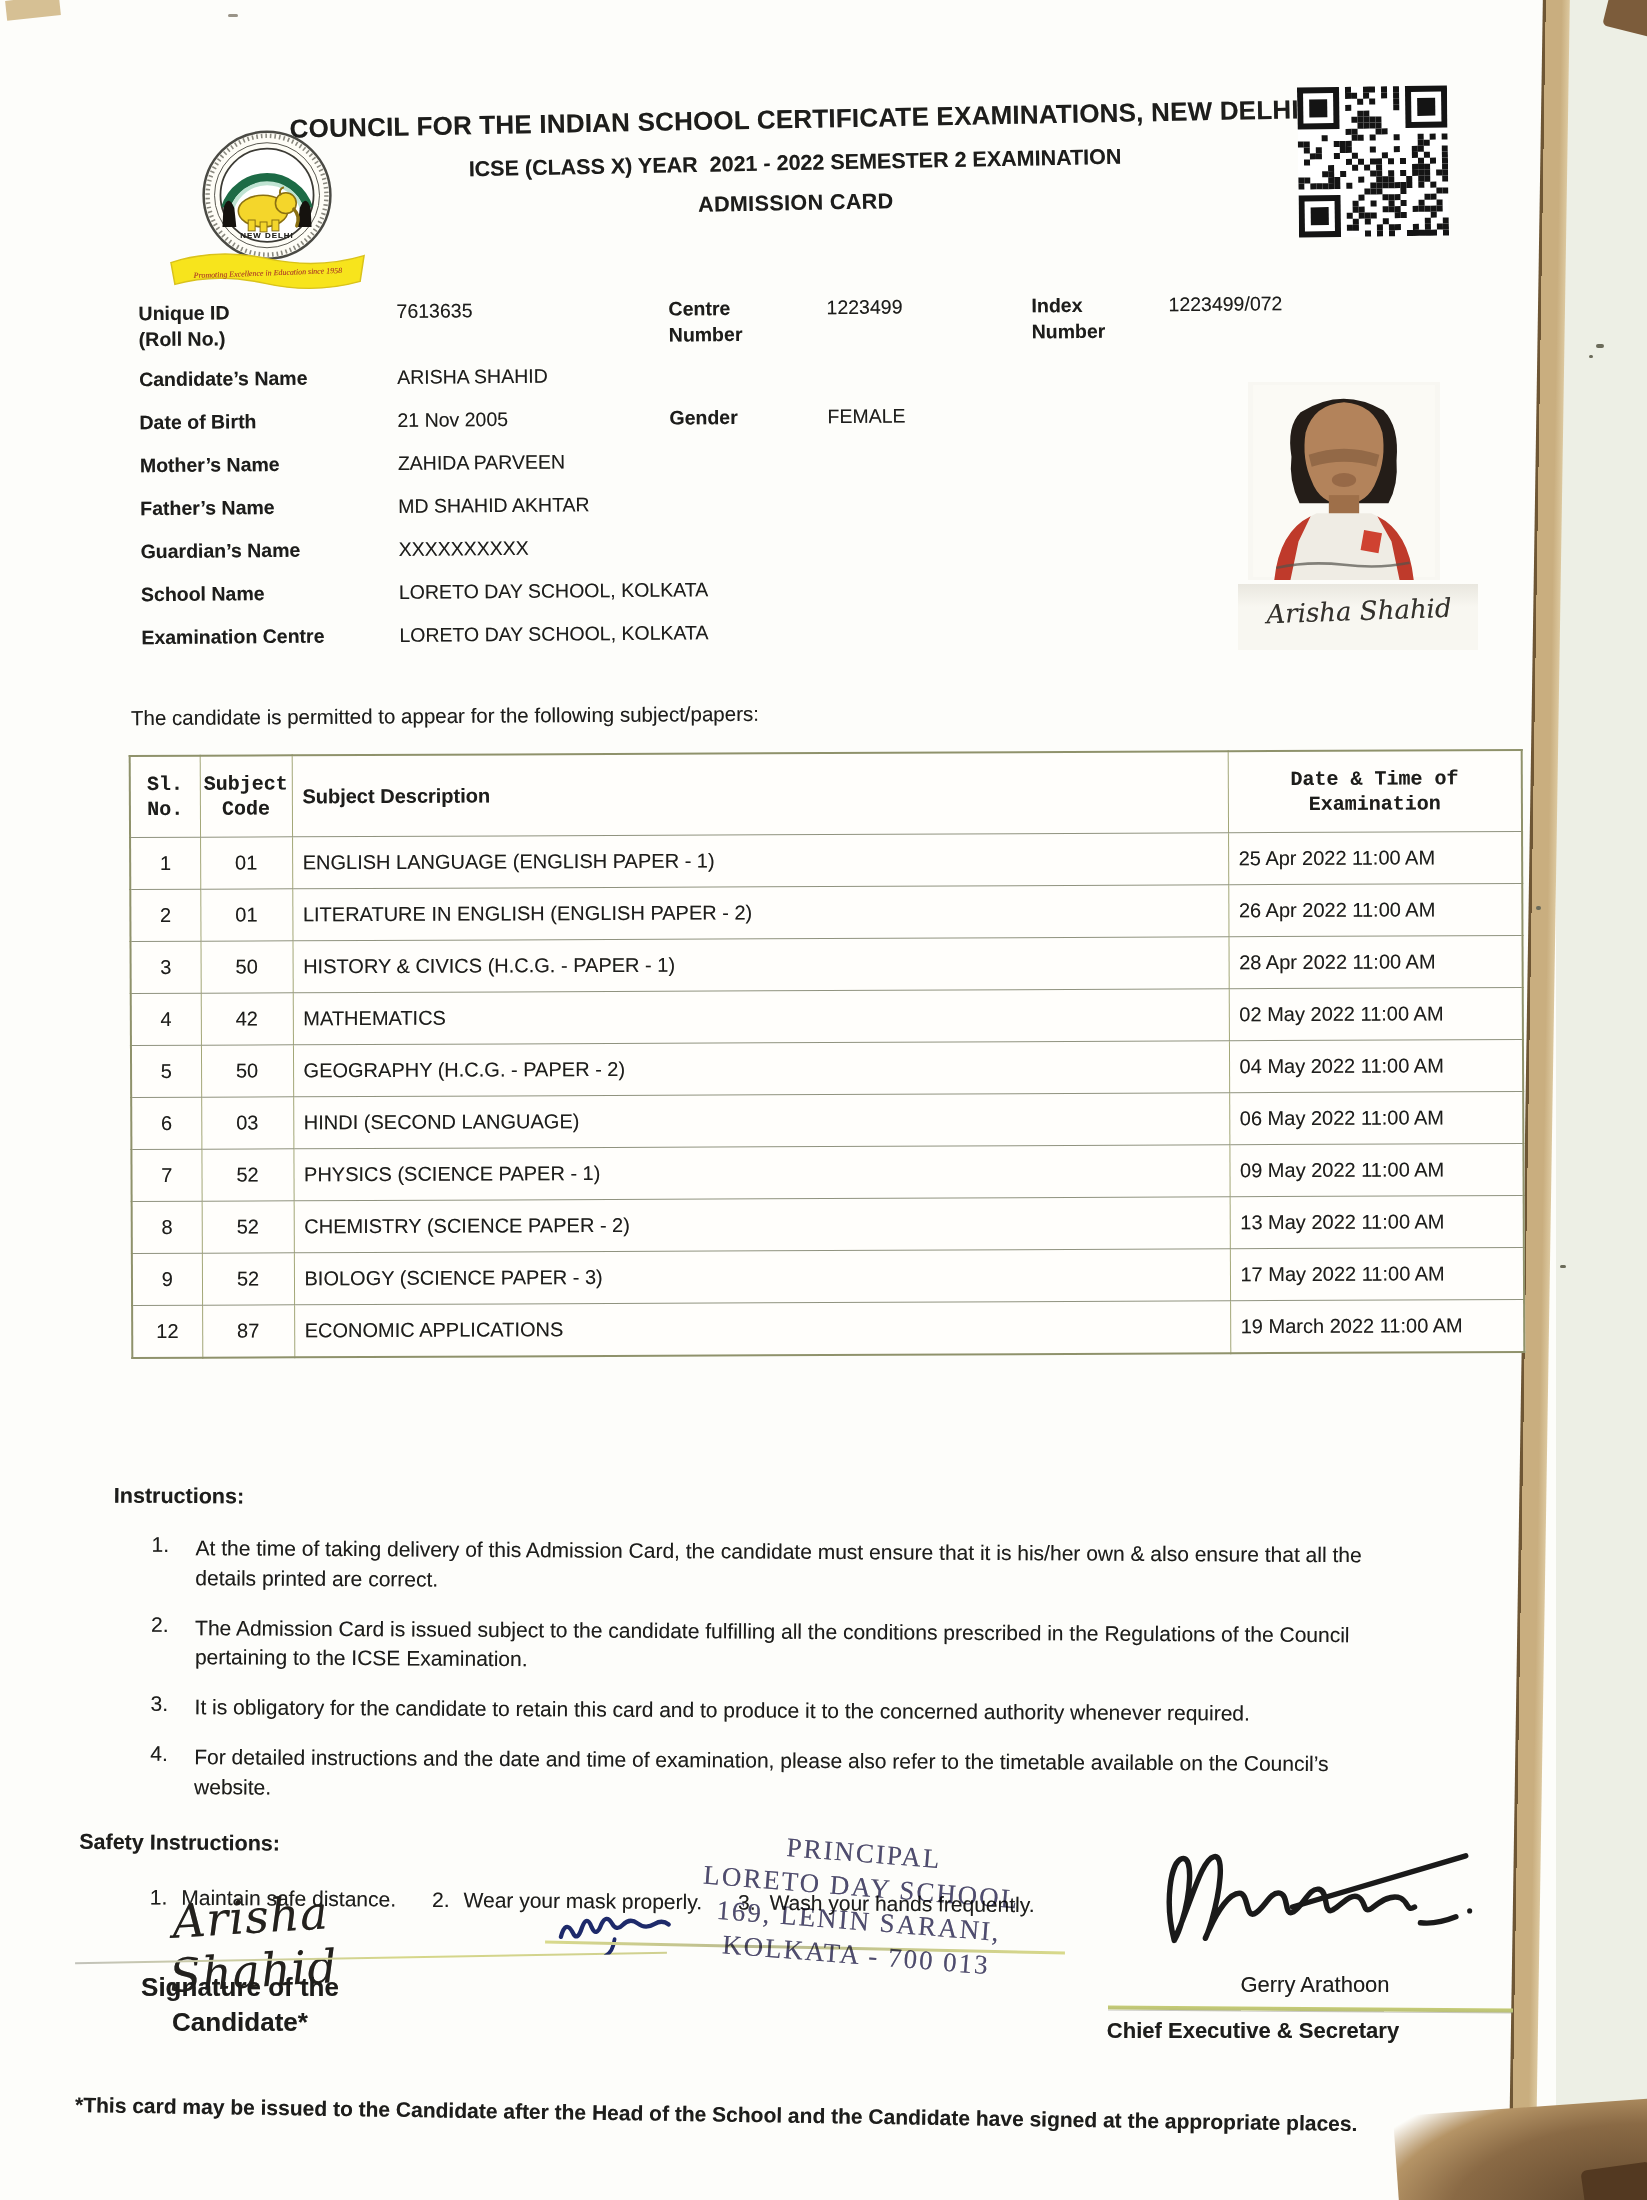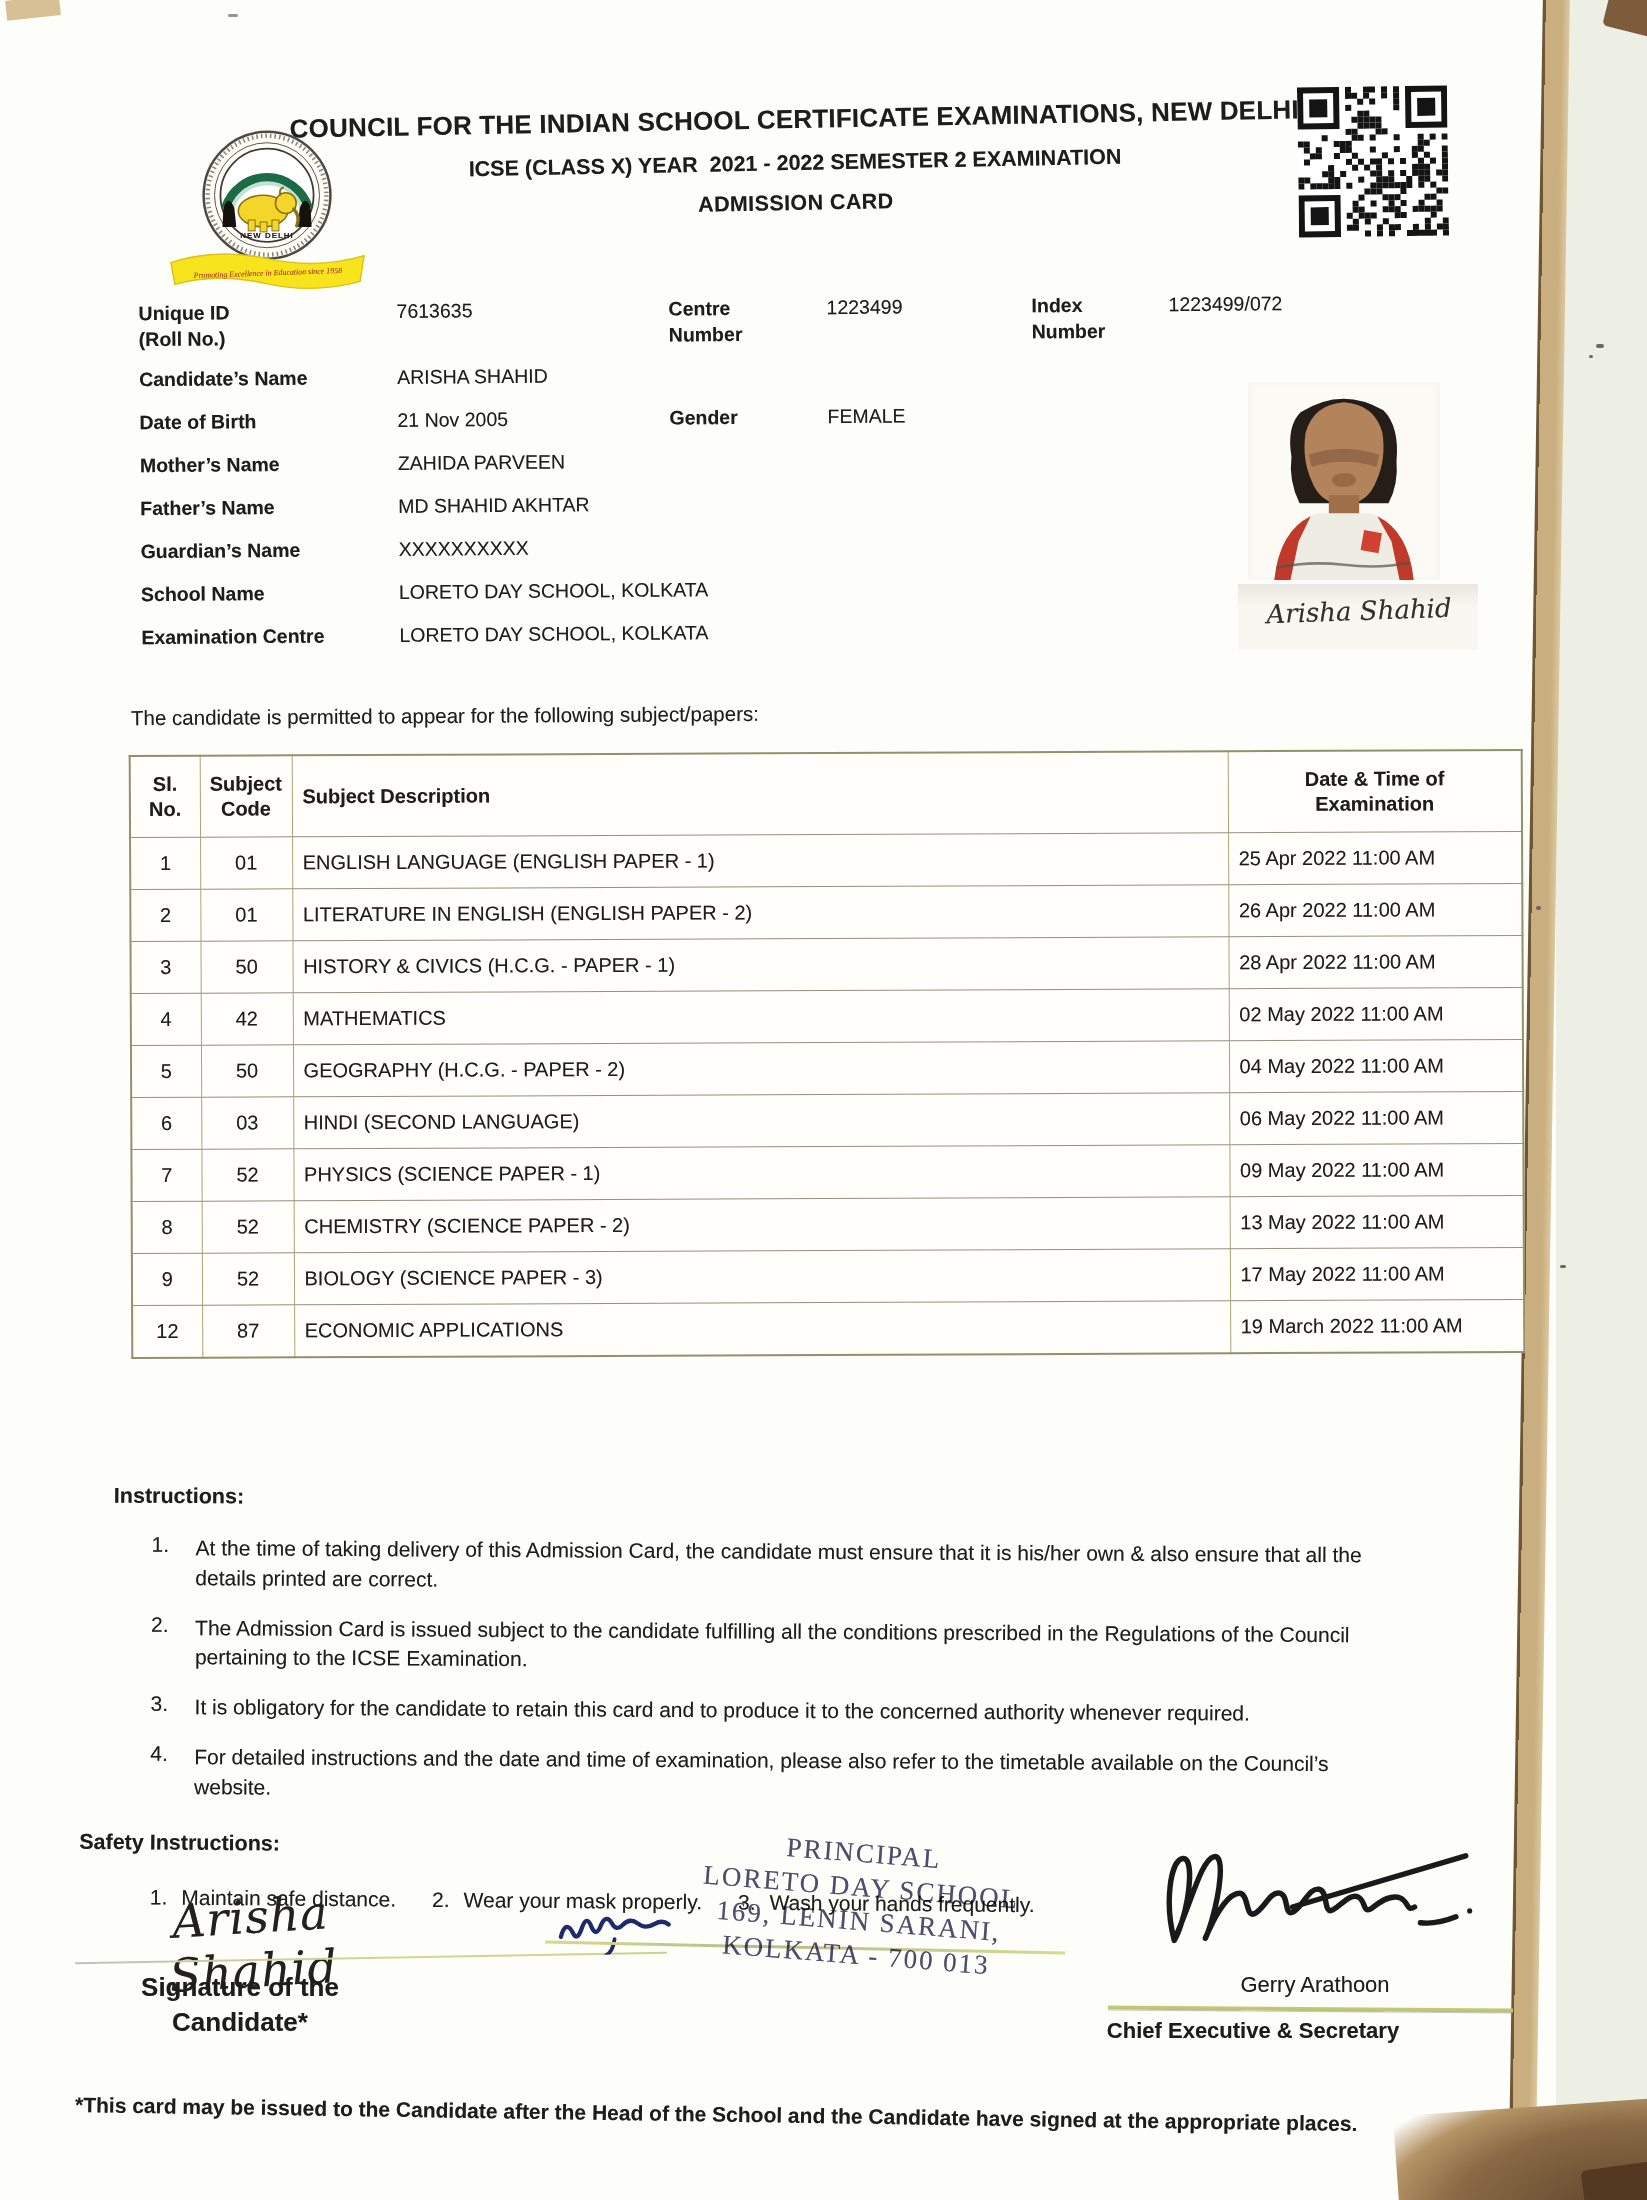--- a/index.html
+++ b/index.html
@@ -46,21 +46,21 @@
   .intro{position:absolute;left:131px;top:704px;font-size:20.5px;transform:rotate(-0.4deg);}
   .subjects{position:absolute;left:130px;top:752px;transform:rotate(-0.25deg);}
   table.subj{border-collapse:collapse;table-layout:fixed;width:1392px;background:#fffefb;}
   table.subj,table.subj th,table.subj td{border:1.6px solid #a3a778;}
   table.subj{border:2.4px solid #8f926b;}
   table.subj th,table.subj td{border-top-color:#90937f;border-bottom-color:#90937f;font-size:20px;}
   table.subj th{height:78px;font-weight:bold;vertical-align:middle;line-height:1.25;}
   table.subj td{height:49px;vertical-align:middle;}
   .col-sl{width:70px;} .col-code{width:92px;} .col-desc{width:936px;} .col-dt{width:294px;}
   .tc{text-align:center;} .tl{text-align:left;padding-left:10px;}
-  .pre{white-space:pre-line;}
+  .pre{white-space:pre-line;font-family:Liberation Mono, monospace;}
 
   
   .instructions{position:absolute;left:113px;top:1488px;width:1430px;transform:rotate(0.35deg);}
   .ins-h{font-weight:bold;font-size:21.5px;}
   .ins-list{margin-top:24px;display:flex;flex-direction:column;gap:20px;margin-left:38px;}
   .ins-item{display:flex;}
   .ins-no{width:44px;font-size:21px;flex:none;}
   .ins-txt{width:1200px;font-size:21px;line-height:1.42;}
 
   .safety{position:absolute;left:79px;top:1834px;transform:rotate(0.5deg);}

